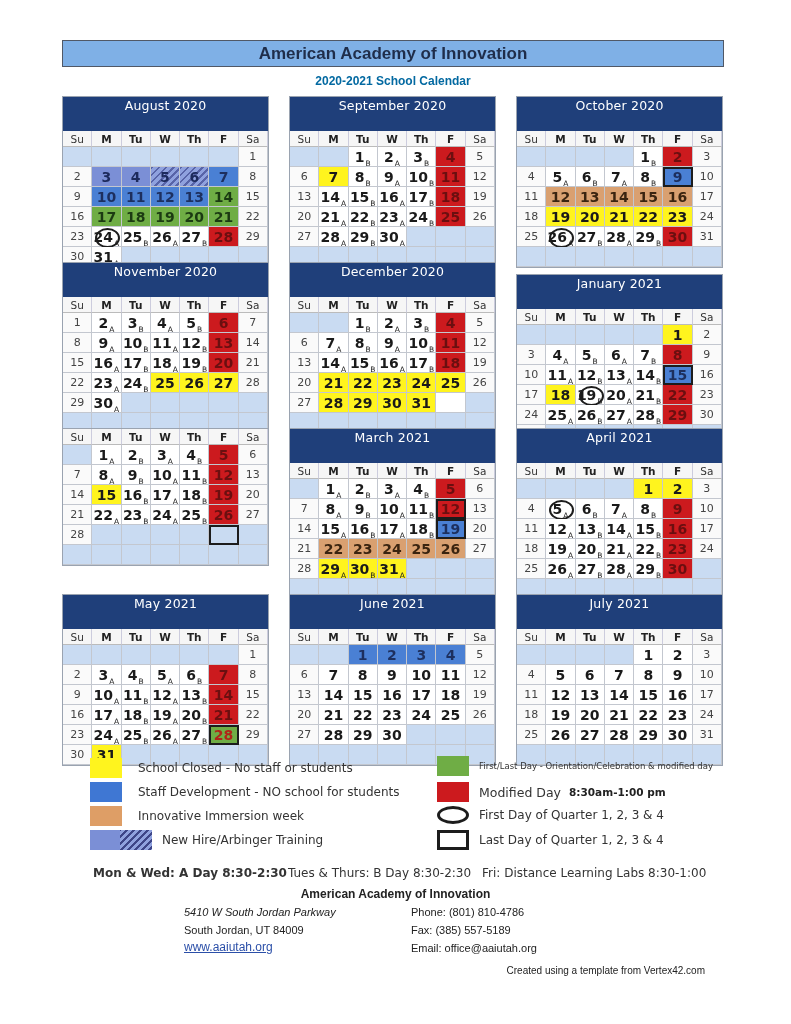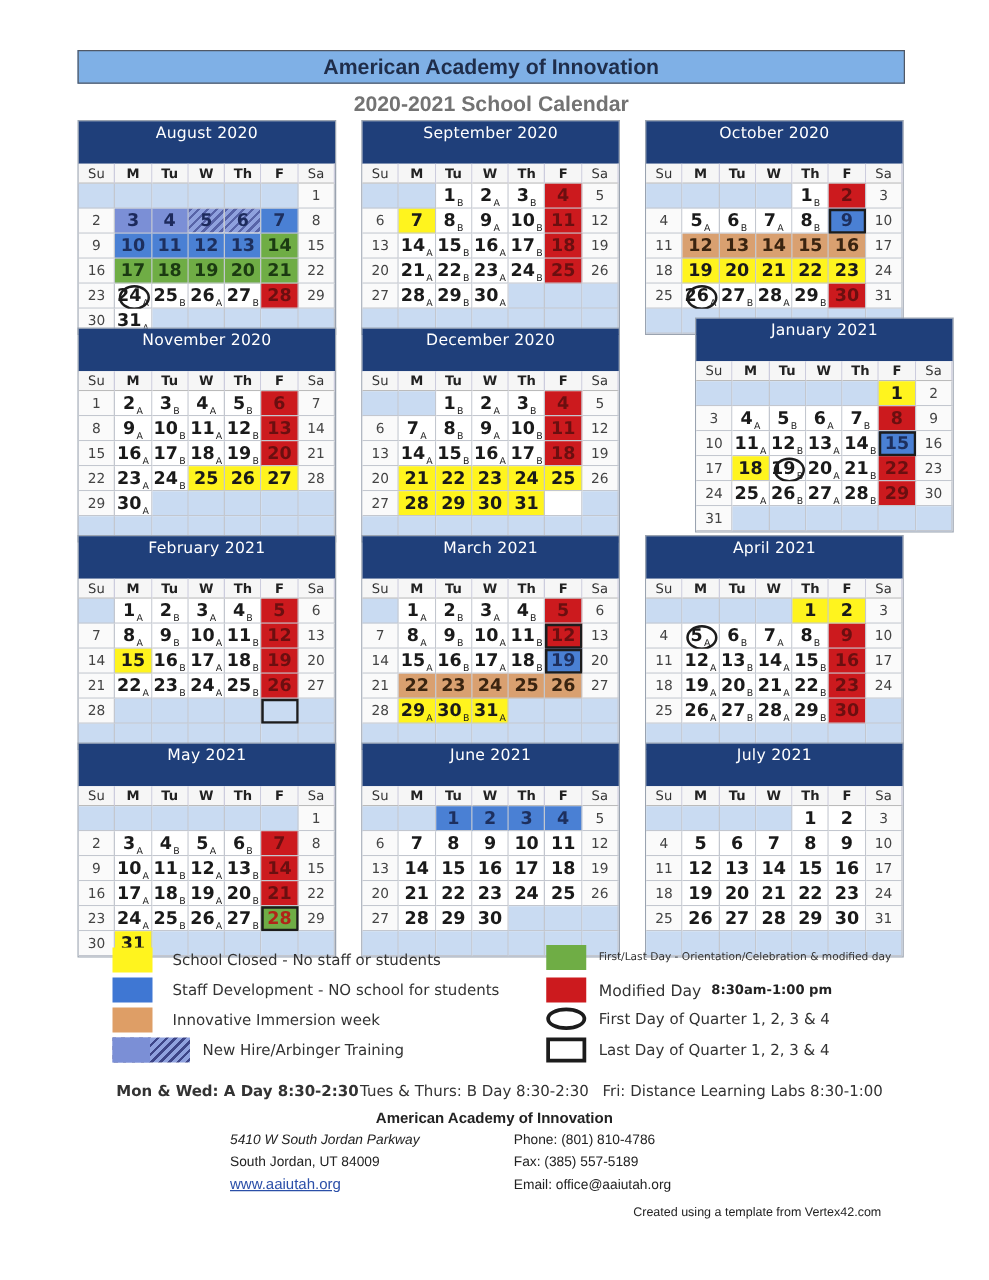--- a/index.html
+++ b/index.html
@@ -7,21 +7,21 @@
   body { font-family: "DejaVu Sans", sans-serif; color: #222; position: relative; }
 
   .banner {
     position: absolute; left: 62px; top: 40px; width: 662px; height: 27px;
     background: #7fb0e6; border: 1.5px solid #505866;
     text-align: center; font-family: "Liberation Sans", sans-serif; font-weight: bold;
     font-size: 17px; line-height: 25px; color: #1f2d4a;
   }
   .subtitle {
     position: absolute; left: 62px; top: 74px; width: 662px; text-align: center;
-    font-family: "Liberation Sans", sans-serif; font-weight: bold; font-size: 17px; color: #737373;
+    font-family: "Liberation Sans", sans-serif; font-weight: bold; font-size: 12px; color: #0369a1;
   }
 
   .month {
     position: absolute; width: 207px;
     border: 1px solid #9aa3b0;
   }
   .month-title {
     background: #1f3f7a; color: #fff; height: 34px; text-align: center;
     font-family: "DejaVu Sans", sans-serif; font-size: 12.5px; line-height: 17px; letter-spacing: 0.2px;
   }
@@ -406,21 +406,21 @@
       <div class="week">
         <div class="cell empty"></div>
         <div class="cell empty"></div>
         <div class="cell empty"></div>
         <div class="cell empty"></div>
         <div class="cell empty"></div>
         <div class="cell empty"></div>
         <div class="cell empty"></div>
       </div>
     </div>
-    <div class="month" style="left: 516px; top: 254px; margin-left: 40px;">
+    <div class="month" style="left: 516px; top: 274px;">
       <div class="month-title">January 2021</div>
       <div class="dow-row">
         <div class="dow">Su</div>
         <div class="dow wk">M</div>
         <div class="dow wk">Tu</div>
         <div class="dow wk">W</div>
         <div class="dow wk">Th</div>
         <div class="dow wk">F</div>
         <div class="dow">Sa</div>
       </div>
@@ -473,21 +473,20 @@
         <div class="cell we"><span>31</span></div>
         <div class="cell empty"></div>
         <div class="cell empty"></div>
         <div class="cell empty"></div>
         <div class="cell empty"></div>
         <div class="cell empty"></div>
         <div class="cell empty"></div>
       </div>
     </div>
     <div class="month" style="left: 62px; top: 428px;">
-      <div class="month-title">February 2021</div>
       <div class="dow-row">
         <div class="dow">Su</div>
         <div class="dow wk">M</div>
         <div class="dow wk">Tu</div>
         <div class="dow wk">W</div>
         <div class="dow wk">Th</div>
         <div class="dow wk">F</div>
         <div class="dow">Sa</div>
       </div>
       <div class="week">

